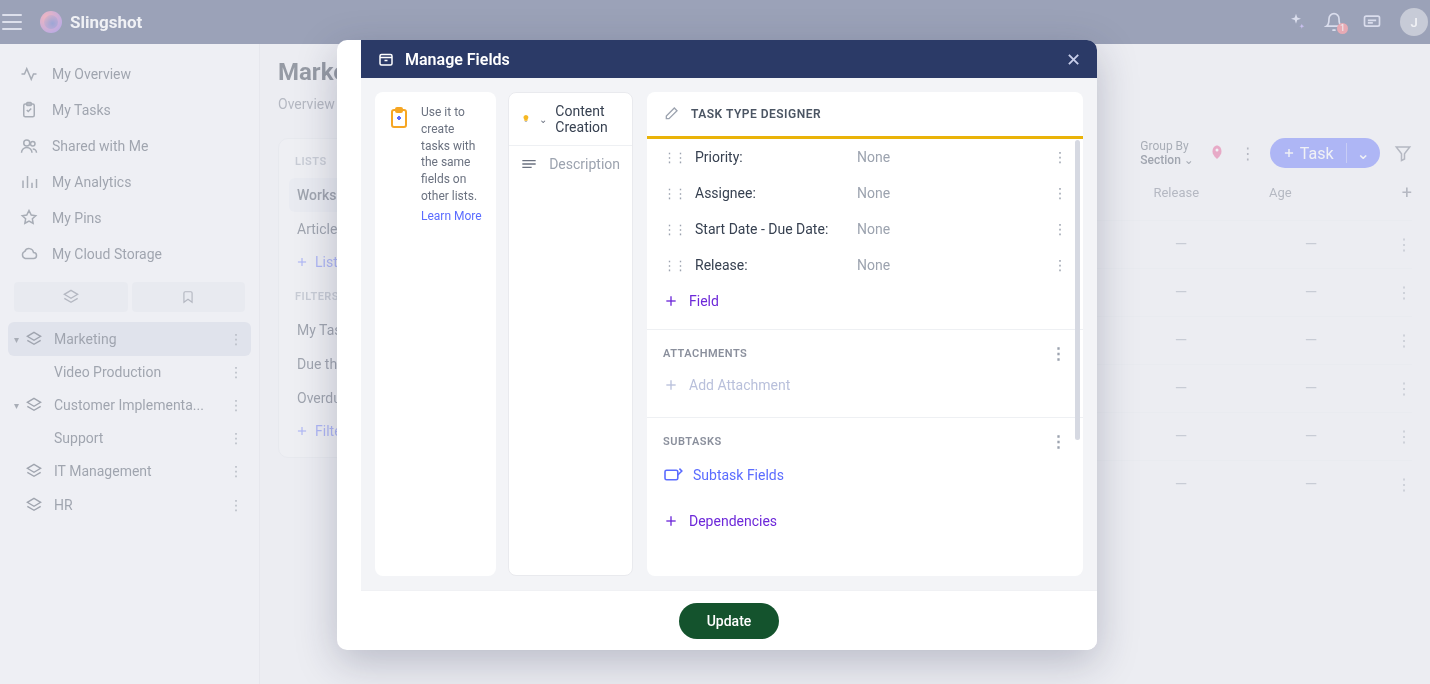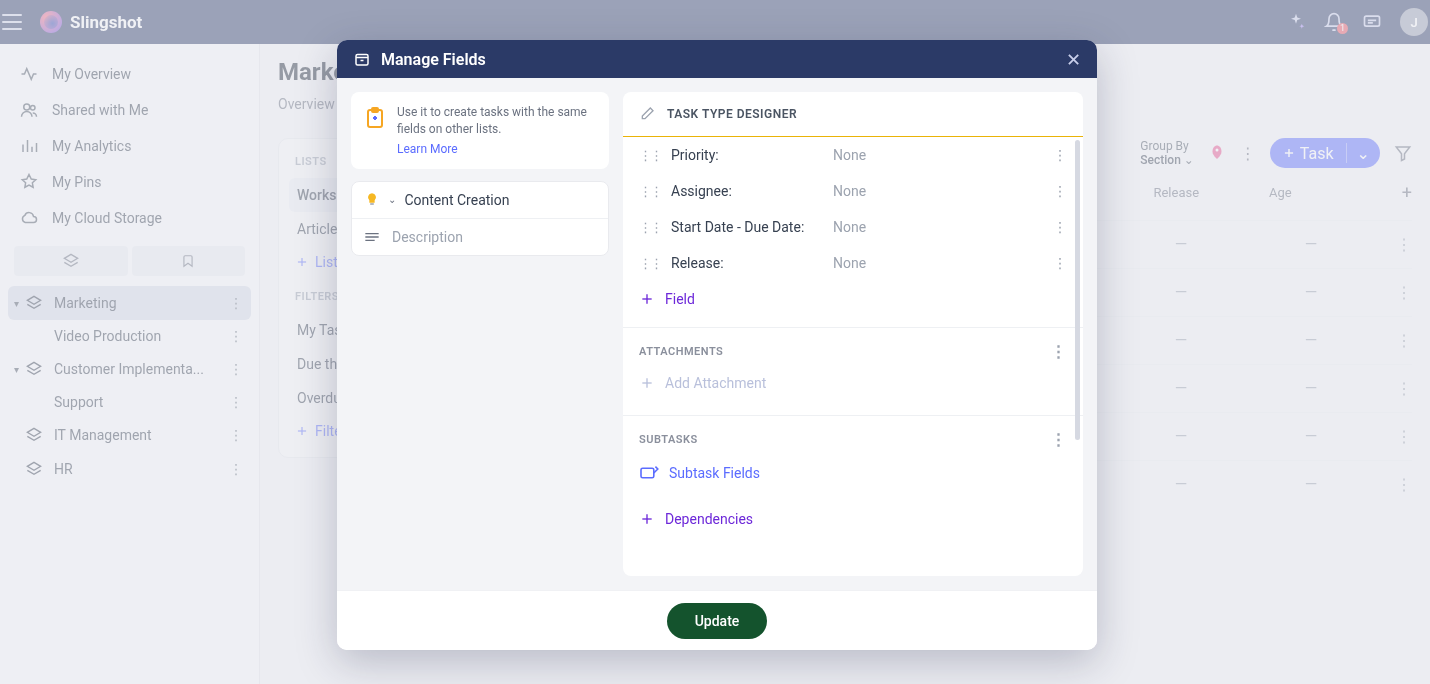--- a/index.html
+++ b/index.html
@@ -65,40 +65,40 @@
 
 .data-rows { position: absolute; top: 176px; right: 18px; width: 340px; }
 .data-row { display: flex; align-items: center; justify-content: flex-end; gap: 40px; height: 48px; border-top: 1px solid #eef0f3; color: #9ca3af; }
 .data-row .dash { width: 90px; text-align: center; }
 .data-row .row-menu { width: 16px; color: #9ca3af; cursor:pointer;}
 
 
 .overlay { position: absolute; inset: 0; background: rgba(230,232,239,0.6); }
 
 
-.modal { position: absolute; left: 337px; top: 40px; width: 760px; height: 610px; background: #fff; border-radius: 10px; box-shadow: 0 12px 40px rgba(30,35,70,.25); display: flex; flex-direction: column; overflow: hidden; }
+.modal { position: absolute; left: 337px; top: 40px; width: 760px; height: 610px; background: #fff; border-radius: 10px; box-shadow: 0 12px 40px rgba(30,35,70,.25); display: flex; flex-direction: column; overflow: hidden; padding-left: 24px; }
 .modal-header { height: 38px; background: #2b3a67; display: flex; align-items: center; padding: 0 16px; color: #fff; }
 .modal-header .mh-icon { width: 18px; height: 18px; margin-right: 10px; }
 .modal-header .mh-title { font-weight: 600; font-size: 16px; }
 .modal-header .mh-close { margin-left: auto; color: #c8ceea; cursor: pointer; font-size: 18px; }
 .modal-body { flex: 1; display: flex; background: #f3f4f7; padding: 14px; gap: 14px; overflow:hidden;}
-.m-left { width: 258px; display: flex; flex-direction: column; gap: 12px;}
+.m-left { width: 258px; display: flex; flex-direction: row; gap: 12px;}
 .info-card { background: #fff; border-radius: 8px; padding: 12px; display: flex; }
 .info-card .clip-icon { width: 24px; height: 28px; margin-right: 10px; color: #f6a623; flex-shrink:0;}
 .info-card .info-text { font-size: 12px; color: #6b7280; line-height: 1.4; }
 .info-card .learn-link { color: #5b6cff; font-size: 12px; cursor: pointer; }
 .field-card { background: #fff; border-radius: 8px; border: 1px solid #e9eaee; }
 .field-title { display: flex; align-items: center; padding: 10px 12px; font-size: 14px; color: #374151; border-bottom: 1px solid #eef0f3; }
 .field-title .bulb { width: 16px; height: 16px; margin-right: 8px; color: #f6b823; }
 .field-title .chev { font-size: 10px; color: #6b7280; margin-right: 8px; }
 .field-desc { display: flex; align-items: center; padding: 10px 12px; color: #9ca3af; font-size: 14px; }
 .field-desc .desc-icon { width: 16px; height: 12px; margin-right: 12px; color: #6b7280; }
 
 .m-right { flex: 1; background: #fff; border-radius: 8px; display: flex; flex-direction: column; position: relative; }
-.m-right-header { display: flex; align-items: center; padding: 14px 16px; border-bottom: 1px solid #eab308; }
+.m-right-header { display: flex; align-items: center; padding: 14px 16px; border-bottom: 3px solid #eab308; }
 .m-right-header .pencil { width: 16px; height: 16px; color: #9ca3af; margin-right: 12px; }
 .m-right-header .ttd { font-size: 12px; letter-spacing: .5px; font-weight: 600; color: #4b5563; }
 .field-row { display: flex; align-items: center; padding: 10px 16px; font-size: 14px; }
 .field-row .drag { color: #9ca3af; margin-right: 10px; cursor: grab; font-size: 13px; letter-spacing: -2px;}
 .field-row .flabel { color: #374151; }
 .field-row .fval { margin-left: auto; margin-right: auto; color: #9ca3af; position: absolute; left: 210px;}
 .field-row .fmenu { margin-left: auto; color: #9ca3af; cursor: pointer; }
 .add-field-row, .add-row-blue { display: flex; align-items: center; padding: 10px 16px; color: #6d28d9; font-size: 14px; cursor: pointer; }
 .add-field-row svg, .add-row-blue svg { width: 16px; height: 16px; margin-right: 10px; }
 .section-divider { height: 1px; background: #eef0f3; margin: 10px 0 0; }
@@ -158,20 +158,28 @@
 
   <div class="sidebar">
     <div class="side-item">
       <svg class="icon-slot" viewBox="0 0 24 24" fill="none" stroke="currentColor" stroke-width="2">
           <polyline points="2 12 6 12 9 5 15 19 18 12 22 12"></polyline>
         </svg>
       <span>My Overview</span>
     </div>
     <div class="side-item">
       <svg class="icon-slot" viewBox="0 0 24 24" fill="none" stroke="currentColor" stroke-width="2">
+          <rect x="5" y="4" width="14" height="17" rx="2"></rect>
+          <rect x="9" y="2" width="6" height="4" rx="1"></rect>
+          <polyline points="9 12 11 14 15 10"></polyline>
+        </svg>
+      <span>My Tasks</span>
+    </div>
+    <div class="side-item">
+      <svg class="icon-slot" viewBox="0 0 24 24" fill="none" stroke="currentColor" stroke-width="2">
           <circle cx="9" cy="8" r="4"></circle>
           <path d="M2 21a7 7 0 0114 0"></path>
           <circle cx="17" cy="9" r="3"></circle>
           <path d="M22 21a5 5 0 00-5-5"></path>
         </svg>
       <span>Shared with Me</span>
     </div>
     <div class="side-item">
       <svg class="icon-slot" viewBox="0 0 24 24" fill="none" stroke="currentColor" stroke-width="2">
           <line x1="4" y1="20" x2="4" y2="10"></line>

